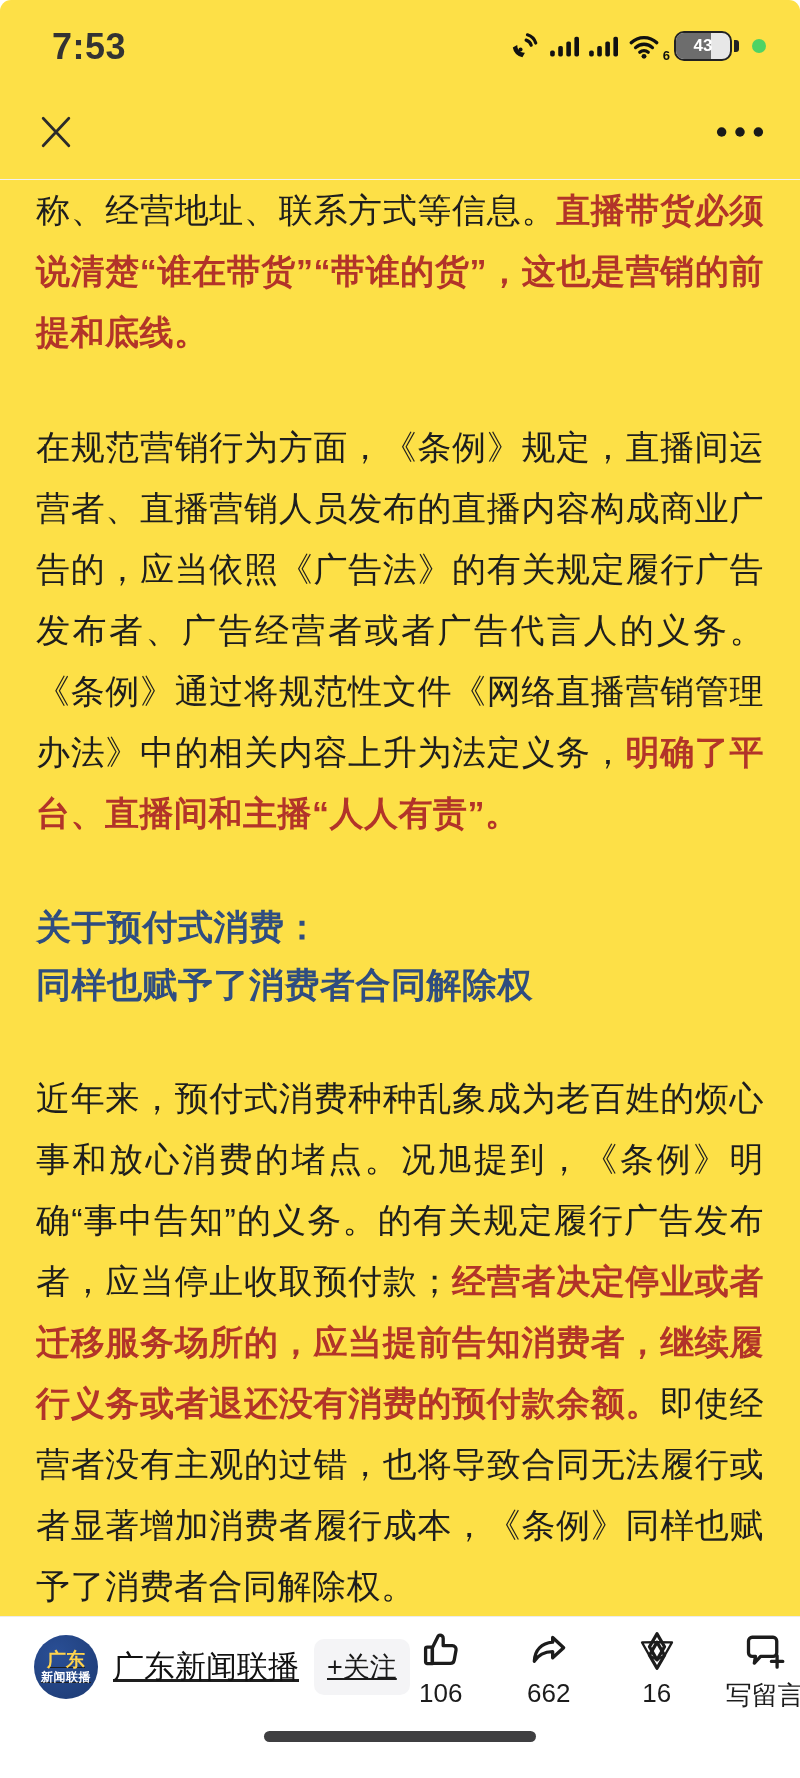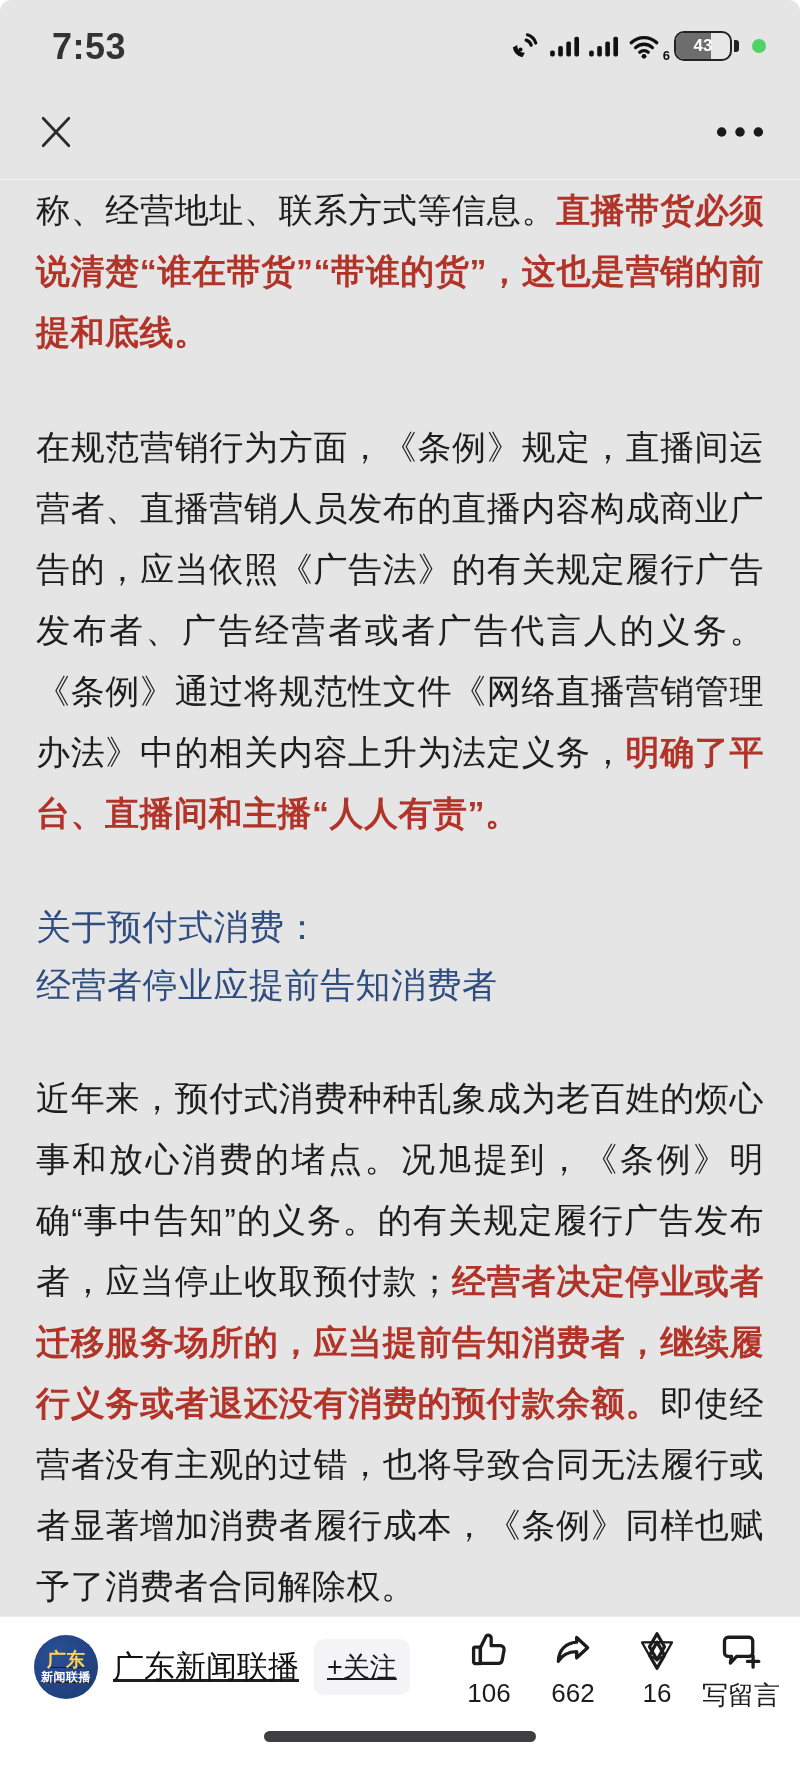--- a/index.html
+++ b/index.html
@@ -1,18 +1,18 @@
 <!DOCTYPE html>
 <html><head>
 <meta charset="utf-8">
 <style>
   * { margin:0; padding:0; box-sizing:border-box; }
   html,body { width:800px; height:1778px; background:#ffffff; overflow:hidden; }
   body { font-family:"Liberation Sans","DejaVu Sans",sans-serif; color:#1e1e1e; }
-  .screen { position:relative; width:800px; height:1750px; background:#e5e5e5;border-radius:11px; }
+  .screen { position:relative; width:800px; height:1750px; background:#fde047;border-radius:11px; }
 
   
   .status-bar { height:88px; position:relative; }
   .status-time { position:absolute; left:52px; top:26px; font-size:36px; font-weight:600; color:#333; letter-spacing:0.5px; }
   .status-icons { position:absolute; right:34px; top:28px; display:flex; align-items:center; gap:9px; height:36px; }
   .status-icons svg { display:block; }
   .wifi-wrap { position:relative; }
   .wifi6 { position:absolute; right:-9px; bottom:-2px; font-size:13px; font-weight:700; color:#111; }
   .battery { position:relative; width:58px; height:30px; border:2.5px solid #222; border-radius:10px; background:#e7e7e7; overflow:hidden; margin-left:4px; }
   .battery-fill { position:absolute; left:0; top:0; bottom:0; width:64%; background:#6d6d6d; }
@@ -21,31 +21,31 @@
   .green-dot { width:14px; height:14px; border-radius:50%; background:#4fd364; margin-left:4px; }
 
   
   .nav-bar { height:92px; border-bottom:1px solid #f1f1f1; display:flex; align-items:center; justify-content:space-between; padding:0 30px; }
   .nav-btn { background:none; border:none; padding:4px; cursor:pointer; display:flex; align-items:center; }
 
   
   .article { padding:0 36px; }
   .article p { font-size:34px; line-height:61px; letter-spacing:0.5px; text-align:justify; color:#1e1e1e; margin-bottom:54px; }
   .article .red { color:#b23429; font-weight:700; }
-  .article h2 { font-size:35px; line-height:58px; letter-spacing:0.5px; color:#2f4d80; font-weight:400; margin-bottom:54px; }
+  .article h2 { font-size:35px; line-height:58px; letter-spacing:0.5px; color:#2f4d80; font-weight:700; margin-bottom:54px; }
 
   
   .footer { position:absolute; left:0; right:0; bottom:0; height:134px; border-top:1px solid #ececec; background:#fff; display:flex; align-items:flex-start; padding:12px 28px 0 34px; }
   .publisher { display:flex; align-items:center; height:76px;text-decoration:underline; }
   .logo { width:64px; height:64px; border-radius:50%; background:radial-gradient(circle at 35% 30%, #2a4f96, #1d3a72); display:flex; flex-direction:column; align-items:center; justify-content:center; cursor:pointer; flex:0 0 auto; }
   .logo-top { font-size:19px; font-weight:700; color:#ffd34d; line-height:20px; }
   .logo-bottom { font-size:12px; font-weight:700; color:#ffffff; line-height:14px; letter-spacing:0.5px; }
   .pub-name { font-size:31px; color:#111; margin-left:15px; cursor:pointer; white-space:nowrap; }
   .follow { margin-left:15px; background:#f4f4f6; border:none; border-radius:10px; font-size:27px; color:#191919; padding:10px 13px; cursor:pointer; font-family:inherit; white-space:nowrap; }
-  .actions { margin-left:auto; display:flex; align-items:flex-start; gap:22px; }
+  .actions { margin-left:auto; display:flex; align-items:flex-start; gap:46px; }
   .action { display:flex; flex-direction:column; align-items:center; width:62px; cursor:pointer; background:none; border:none; padding:0; font-family:inherit; }
   .action svg { display:block; }
   .count { margin-top:5px; font-size:26px; color:#1c1c1c; white-space:nowrap; }
 
   .home-indicator { position:absolute; left:50%; bottom:8px; transform:translateX(-50%); width:272px; height:11px; border-radius:6px; background:#3f3f41; cursor:grab; }
 
   .ic { stroke:#1c1c1c; fill:none; stroke-width:1.8; stroke-linecap:round; stroke-linejoin:round; }
   .st { stroke:#111; fill:none; stroke-width:2.4; stroke-linecap:round; }
 </style>
 </head>
@@ -117,21 +117,21 @@
         </svg>
       </span>
     </button>
   </div>
 
   <div class="article">
     <p><span>称、经营地址、联系方式等信息。</span><span class="red">直播带货必须说清楚“谁在带货”“带谁的货”，这也是营销的前提和底线。</span></p>
 
     <p><span>在规范营销行为方面，《条例》规定，直播间运营者、直播营销人员发布的直播内容构成商业广告的，应当依照《广告法》的有关规定履行广告发布者、广告经营者或者广告代言人的义务。《条例》通过将规范性文件《网络直播营销管理办法》中的相关内容上升为法定义务，</span><span class="red">明确了平台、直播间和主播“人人有责”。</span></p>
 
-    <h2><span>关于预付式消费：</span><br><span>经营者停业应提前告知消费者</span></h2>
+    <h2><span>关于预付式消费：</span><br><span>同样也赋予了消费者合同解除权</span></h2>
 
     <p><span>近年来，预付式消费种种乱象成为老百姓的烦心事和放心消费的堵点。况旭提到，《条例》明确“事中告知”的义务。的有关规定履行广告发布者，应当停止收取预付款；</span><span class="red">经营者决定停业或者迁移服务场所的，应当提前告知消费者，继续履行义务或者退还没有消费的预付款余额。</span><span>即使经营者没有主观的过错，也将导致合同无法履行或者显著增加消费者履行成本，《条例》同样也赋予了消费者合同解除权。</span></p>
   </div>
 
   <div class="footer">
     <div class="publisher">
       <div class="logo">
         <span class="logo-top">广东</span>
         <span class="logo-bottom">新闻联播</span>
       </div>

